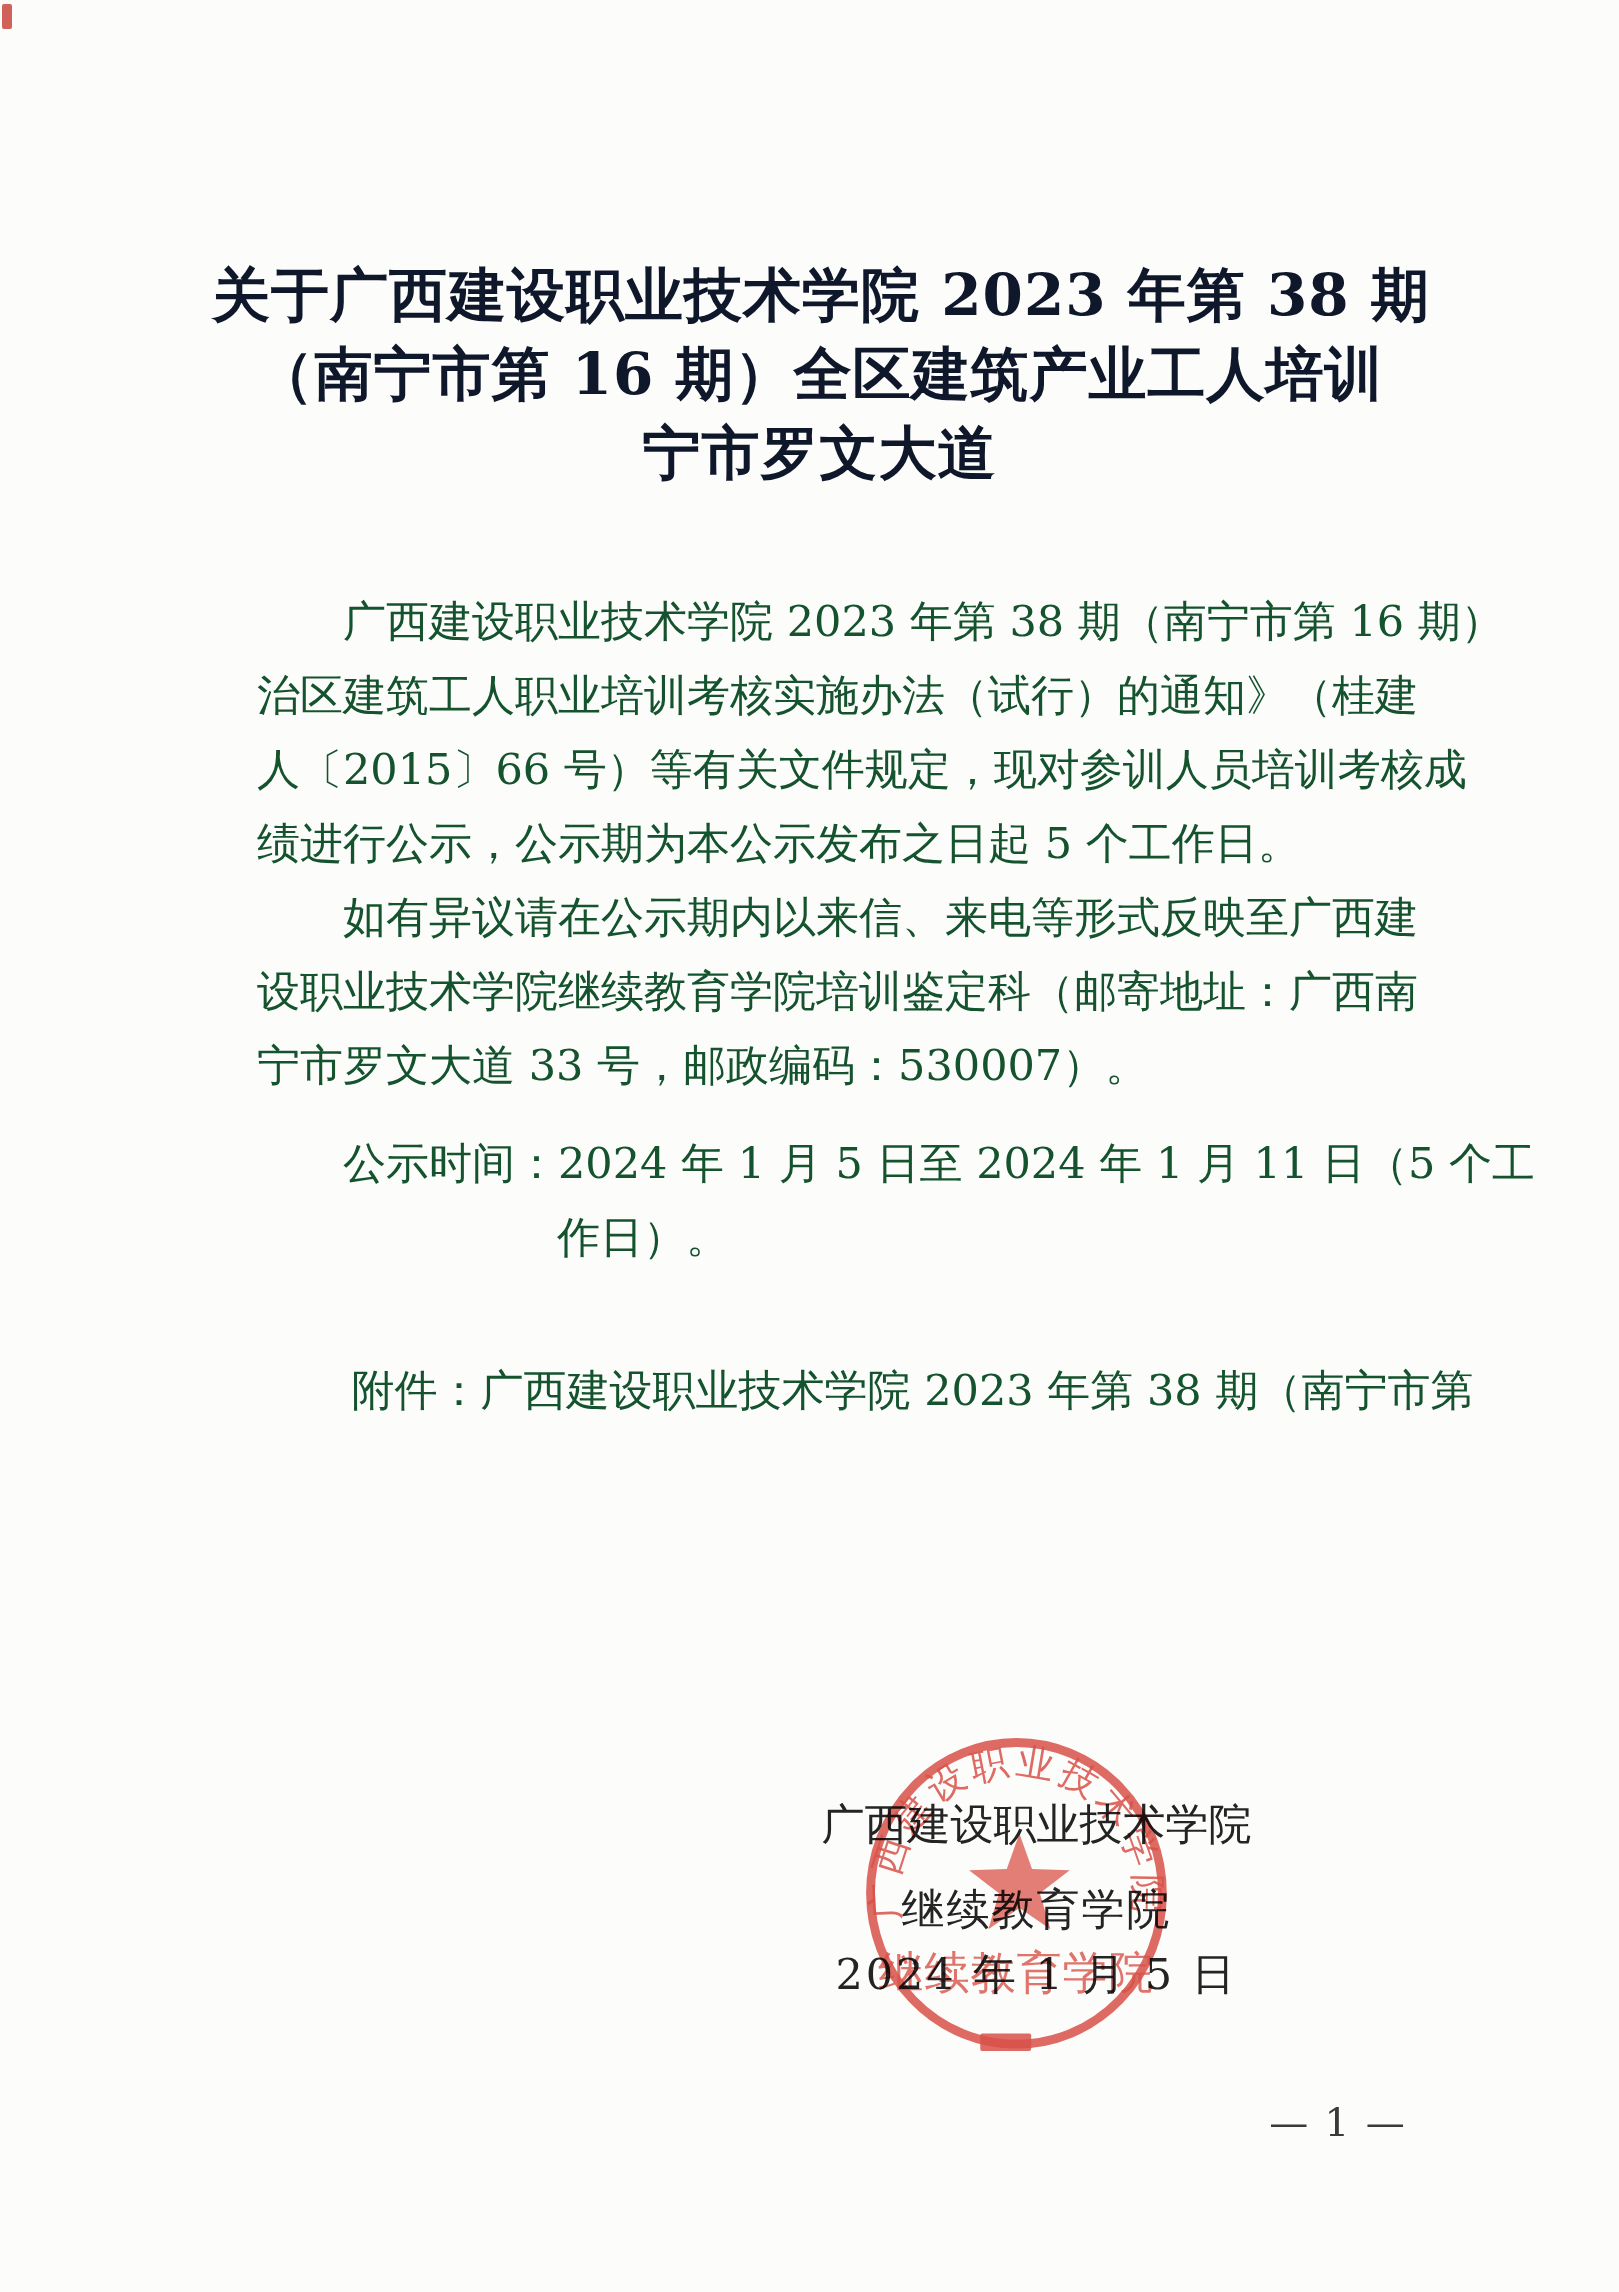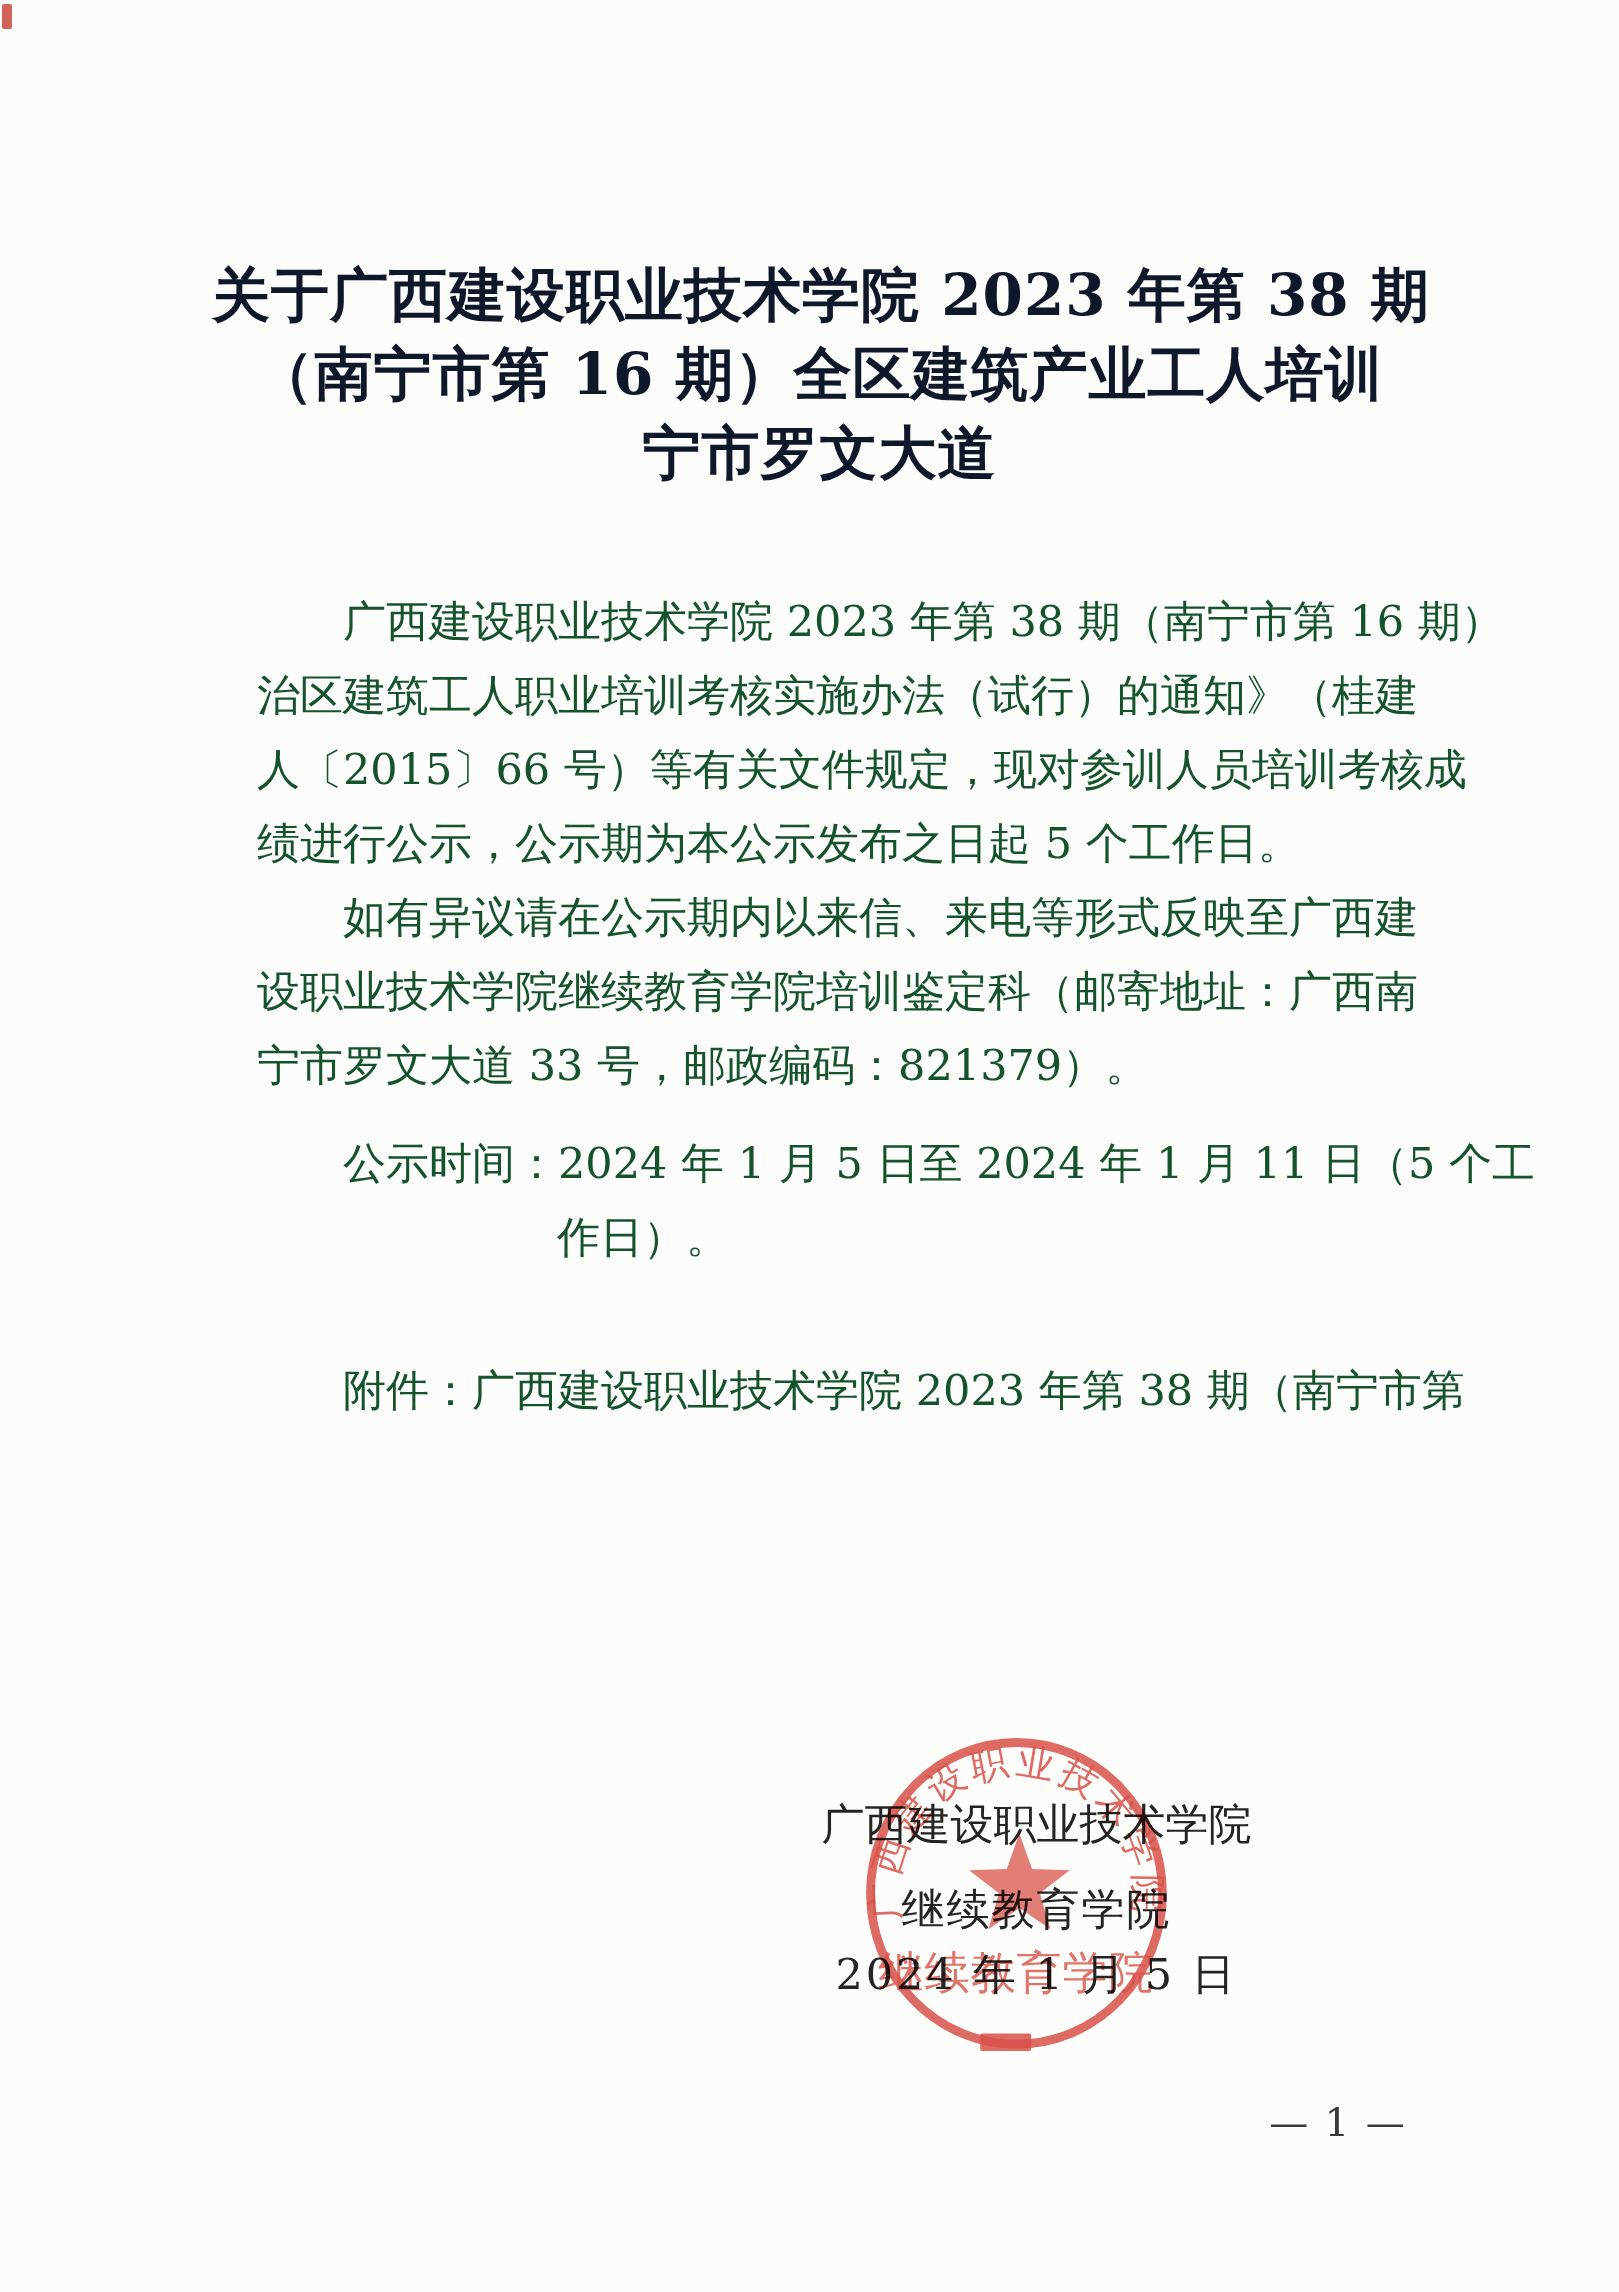--- a/index.html
+++ b/index.html
@@ -28,21 +28,21 @@
   .body-text{
     position:absolute;top:584px;left:257px;width:1225px;
     font-size:43px;line-height:74px;color:#14532d;
     text-align:left;
   }
   .b-line{white-space:nowrap;}
   .ind2{text-indent:86px;}
   .ind7{text-indent:300px;}
   .ind5{text-indent:223px;}
   .gap-before{margin-top:23.5px;}
-  .attachment{margin-top:79px;}
+  .attachment{margin-top:79px;text-align:center;}
   .signature{
     position:absolute;top:1802px;left:815px;width:443px;
     font-size:43px;color:#242424;text-align:center;line-height:45px;
   }
   .sig-org{margin-top:0;}
   .sig-dept{margin-top:40px;letter-spacing:2px;}
   .sig-date{margin-top:20px;letter-spacing:2.9px;}
   .stamp{
     position:absolute;left:848px;top:1720px;width:333px;height:333px;
     mix-blend-mode:multiply;opacity:.88;
@@ -66,21 +66,21 @@
     <div class="t-line">宁市罗文大道</div>
   </div>
 
   <div class="body-text">
     <div class="b-line ind2">广西建设职业技术学院 2023 年第 38 期（南宁市第 16 期）</div>
     <div class="b-line">治区建筑工人职业培训考核实施办法（试行）的通知》（桂建</div>
     <div class="b-line">人〔2015〕66 号）等有关文件规定，现对参训人员培训考核成</div>
     <div class="b-line">绩进行公示，公示期为本公示发布之日起 5 个工作日。</div>
     <div class="b-line ind2">如有异议请在公示期内以来信、来电等形式反映至广西建</div>
     <div class="b-line">设职业技术学院继续教育学院培训鉴定科（邮寄地址：广西南</div>
-    <div class="b-line">宁市罗文大道 33 号，邮政编码：821379）。</div>
+    <div class="b-line">宁市罗文大道 33 号，邮政编码：530007）。</div>
     <div class="b-line ind2 gap-before">公示时间：2024 年 1 月 5 日至 2024 年 1 月 11 日（5 个工</div>
     <div class="b-line ind7">作日）。</div>
     <div class="b-line ind2 attachment">附件：广西建设职业技术学院 2023 年第 38 期（南宁市第</div>
   </div>
 
   <div class="signature">
     <div class="sig-org">广西建设职业技术学院</div>
     <div class="sig-dept">继续教育学院</div>
     <div class="sig-date">2024 年 1 月 5 日</div>
   </div>

